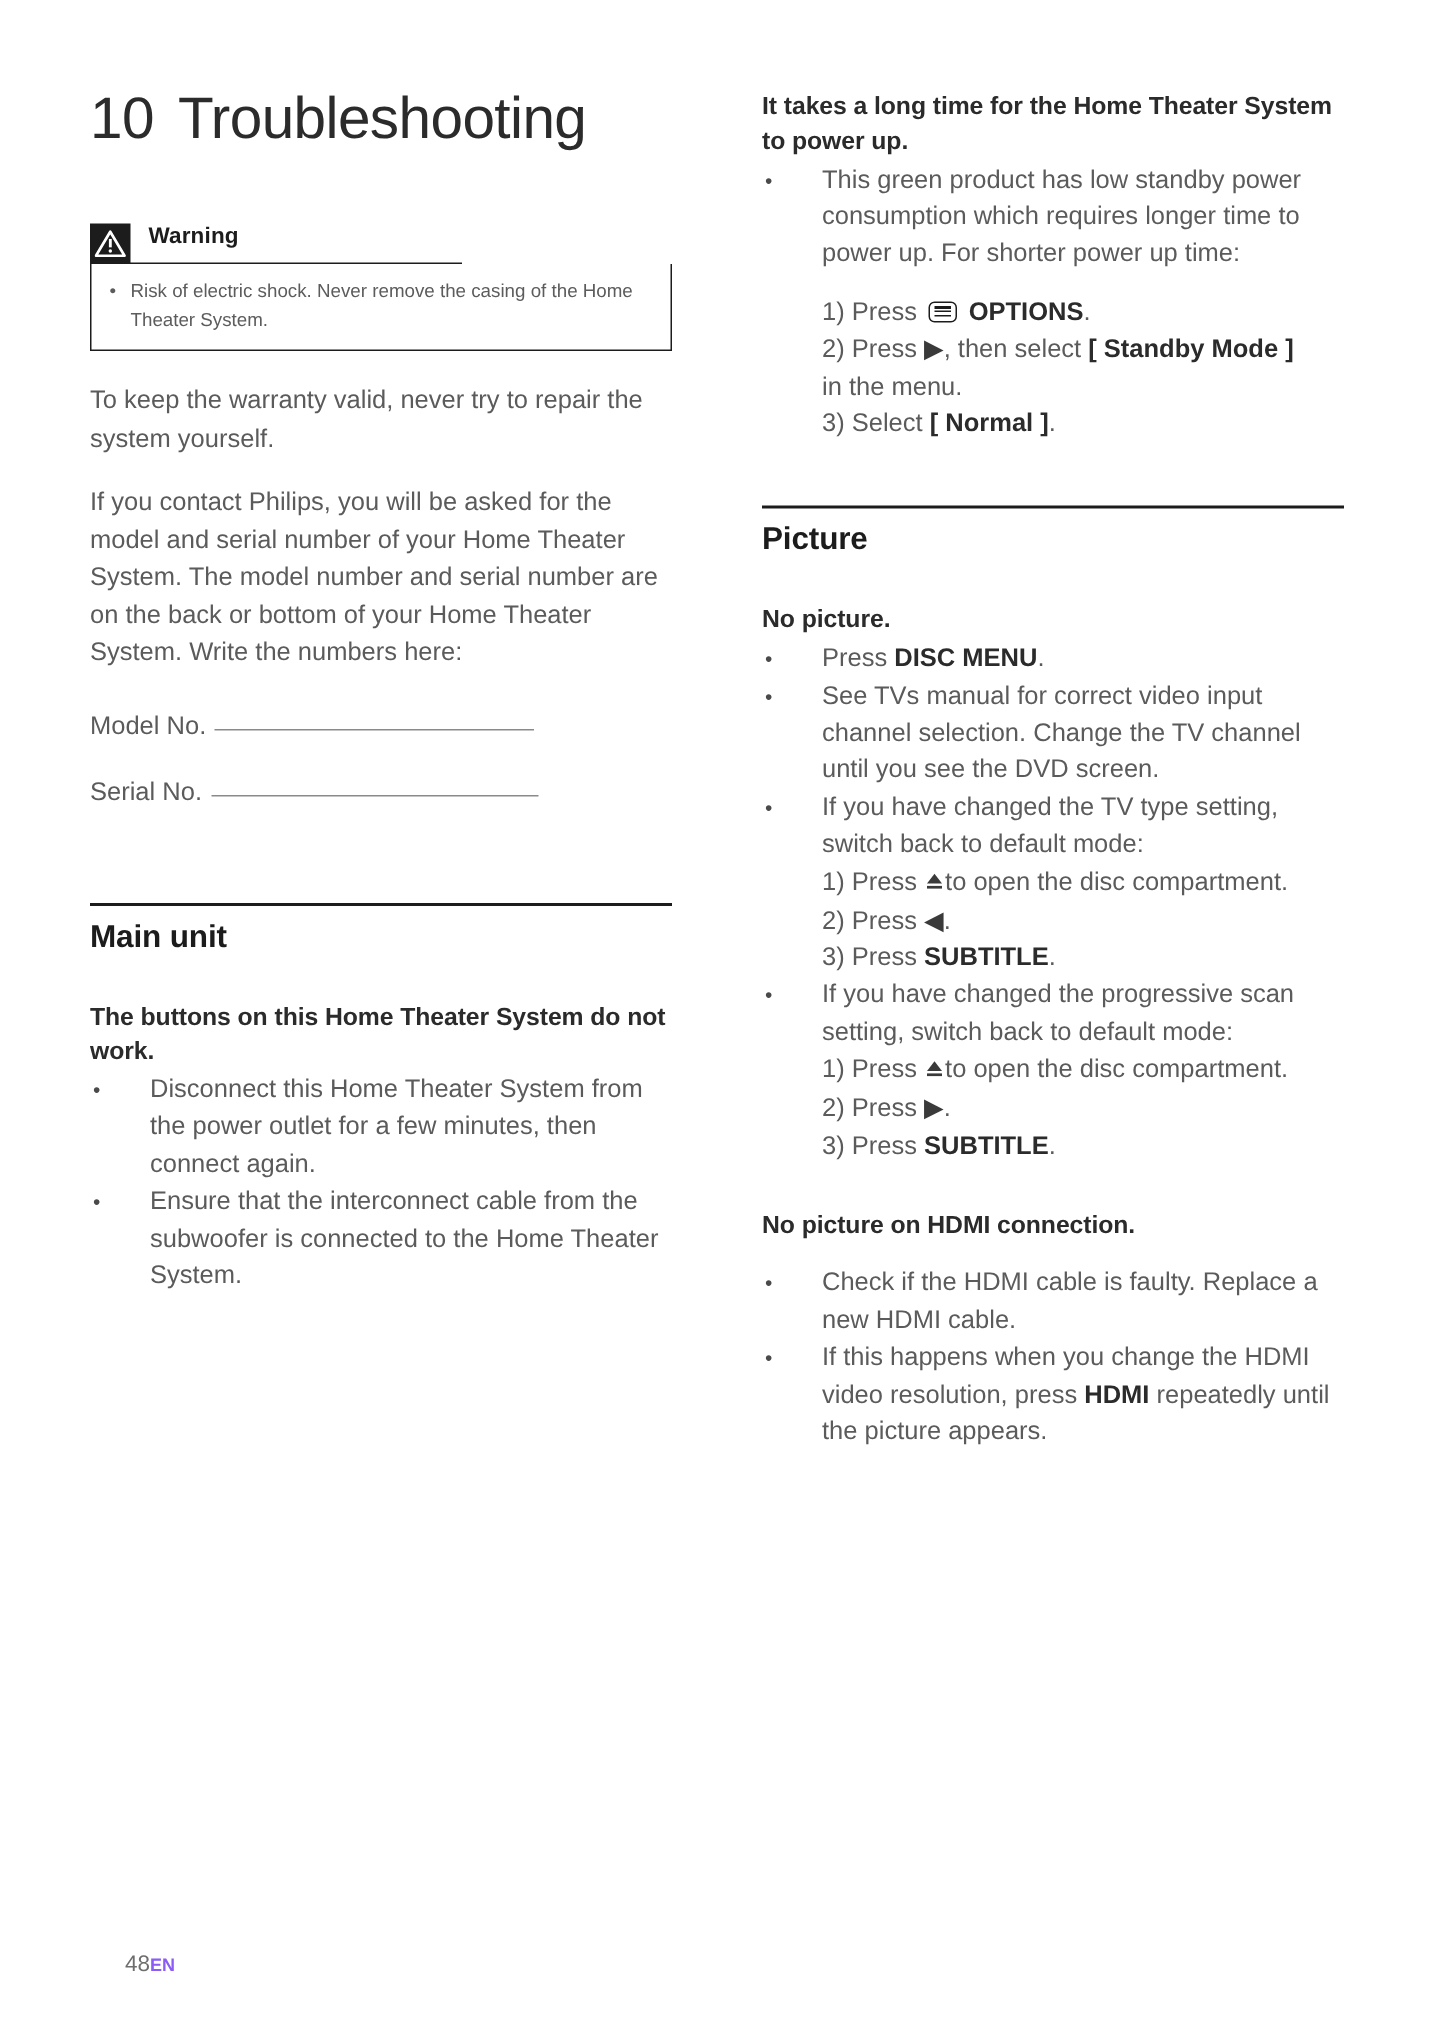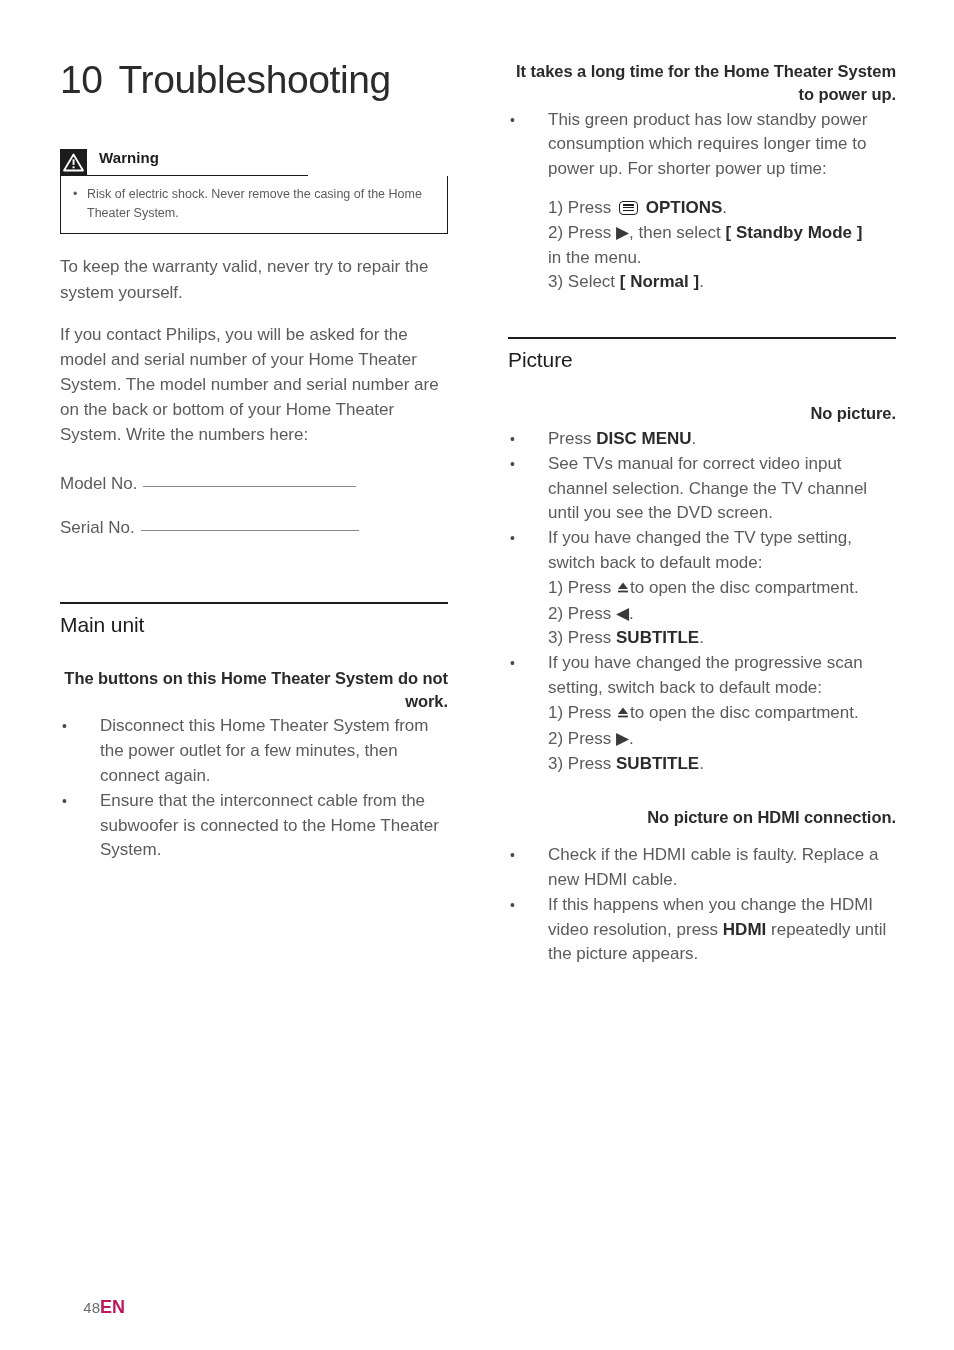--- a/index.html
+++ b/index.html
@@ -128,35 +128,34 @@
   
   .section {
     margin-top: 40px;
   }
   .section-rule {
     border-top: 2px solid #1c1c1c;
     margin-bottom: 9px;
   }
   .section-title {
     font-size: 21px;
-    font-weight: 400;
+    font-weight: 700;
     color: #1c1c1c;
     margin: 0 0 30px 0;
     letter-spacing: -0.1px;
   }
 
   
   .subhead {
     font-size: 16.5px;
     font-weight: bold;
     color: #2b2b2b;
     line-height: 1.38;
     margin: 0 0 2px 0;
     letter-spacing: -0.05px;
-    text-align: right;
   }
   .subhead.spaced { margin-bottom: 14px; }
   .subhead.top-gap { margin-top: 30px; }
 
   
   ul.bul {
     list-style: none;
     margin: 0;
     padding: 0;
   }
@@ -236,22 +235,22 @@
     align-items: baseline;
     text-align: right;
   }
   .footer-page {
     font-size: 15px;
     color: #6e6e6e;
     font-weight: 300;
     width: 40px;
   }
   .footer-lang {
-    font-size: 18px;
-    color: #be185d;
+    font-size: 12px;
+    color: #8b5cf6;
     font-weight: bold;
   }
 </style>
 </head>
 <body>
 
 <div class="page">
 
   <div class="col col-left">
 

